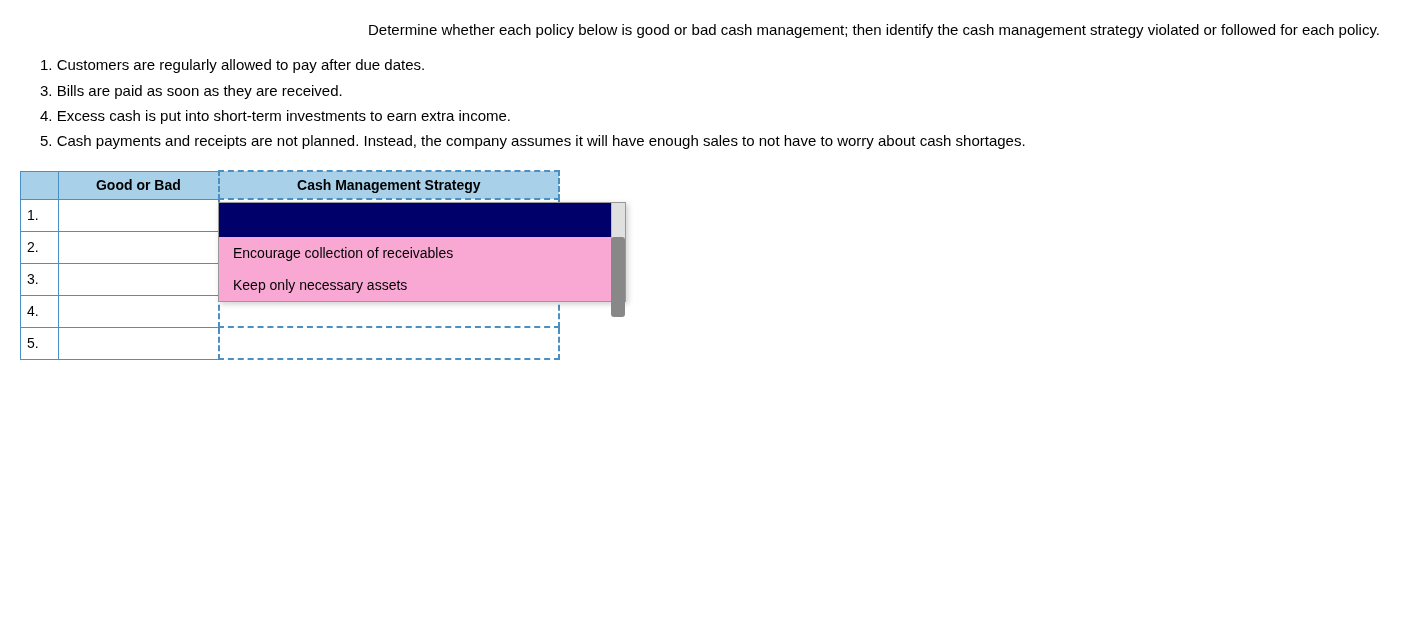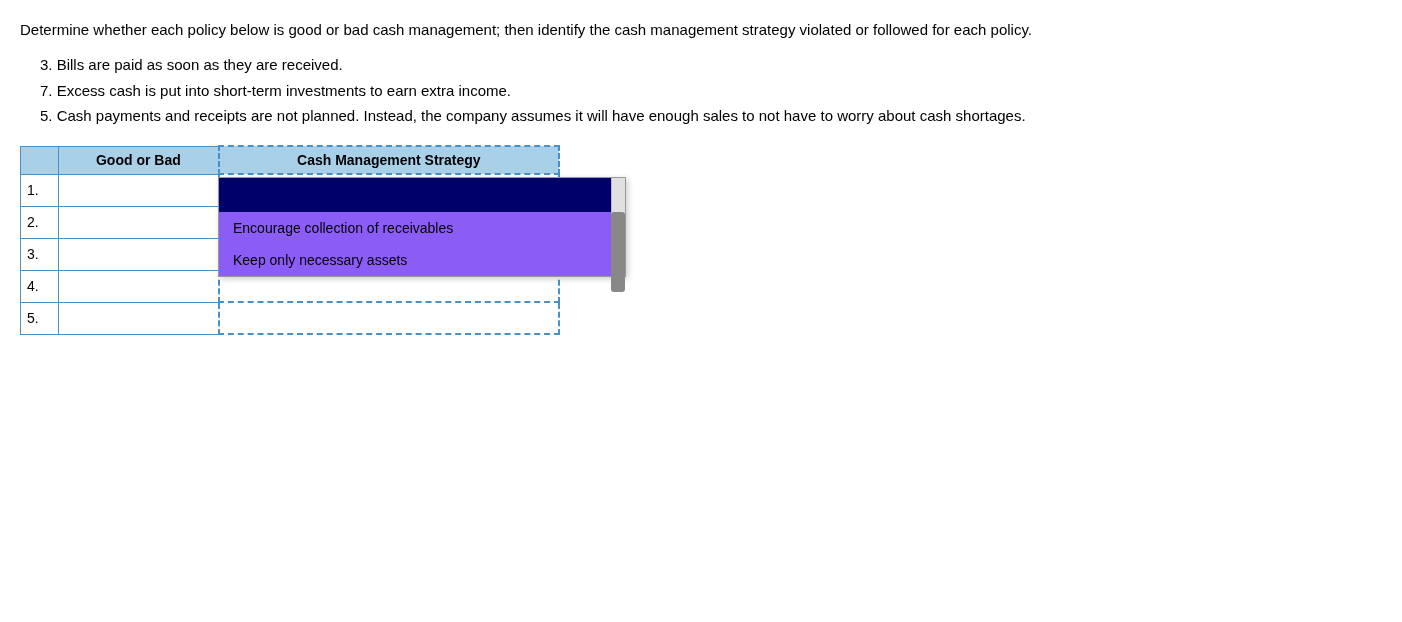--- a/index.html
+++ b/index.html
@@ -98,21 +98,21 @@
       color: #fff;
       padding: 7px 14px;
       font-size: 14px;
       height: 34px;
     }
     .dropdown-popup .dropdown-item {
       padding: 8px 14px;
       font-size: 14px;
       color: #000;
       cursor: pointer;
-      background: #8b5cf6;
+      background: #f9a8d4;
       border-bottom: none;
     }
     .scrollbar-track {
       position: absolute;
       right: 0;
       top: 0;
       bottom: 0;
       width: 14px;
       background: #e0e0e0;
       border-left: 1px solid #bbb;
@@ -134,26 +134,27 @@
     .row1-strategy {
       position: relative;
     }
   </style>
 </head>
 <body>
 
 
 
 <div>
-  <p style="max-width:1360px; line-height:1.55; margin-bottom:12px;">Determine whether each policy below is good or bad cash management; then identify the cash management strategy violated or followed for each policy.</p>
+  <p style="max-width:1360px; line-height:1.55; margin-bottom:12px;text-align:right;">Determine whether each policy below is good or bad cash management; then identify the cash management strategy violated or followed for each policy.</p>
 </div>
 
 <div class="list-items">
+  <p>1. Customers are regularly allowed to pay after due dates.</p>
   <p>3. Bills are paid as soon as they are received.</p>
-  <p>7. Excess cash is put into short-term investments to earn extra income.</p>
+  <p>4. Excess cash is put into short-term investments to earn extra income.</p>
   <p style="max-width:1360px;">5. Cash payments and receipts are not planned. Instead, the company assumes it will have enough sales to not have to worry about cash shortages.</p>
 </div>
 
 <div class="table-area">
   <table class="main-table">
     <thead>
       <tr>
         <th></th>
         <th class="good-bad-col">Good or Bad</th>
         <th class="strategy-col">Cash Management Strategy</th>

